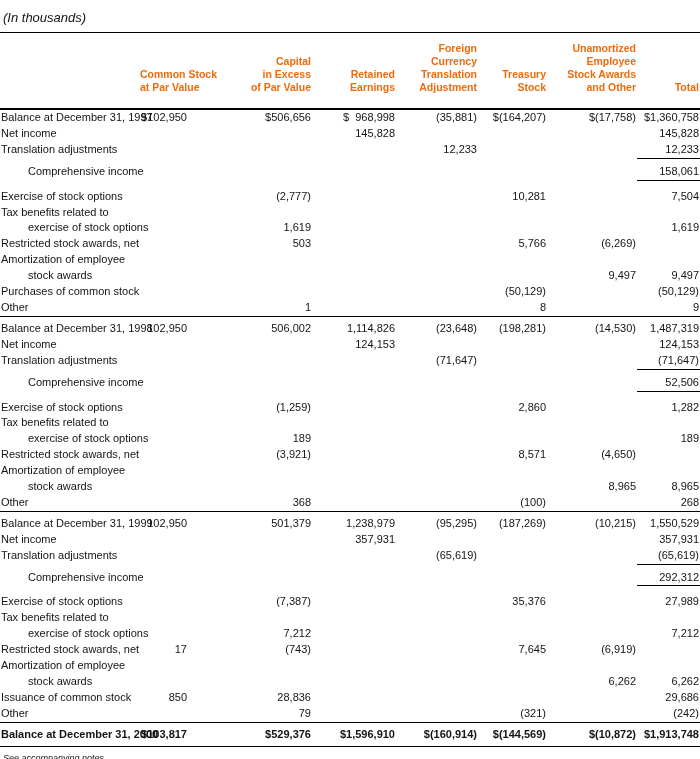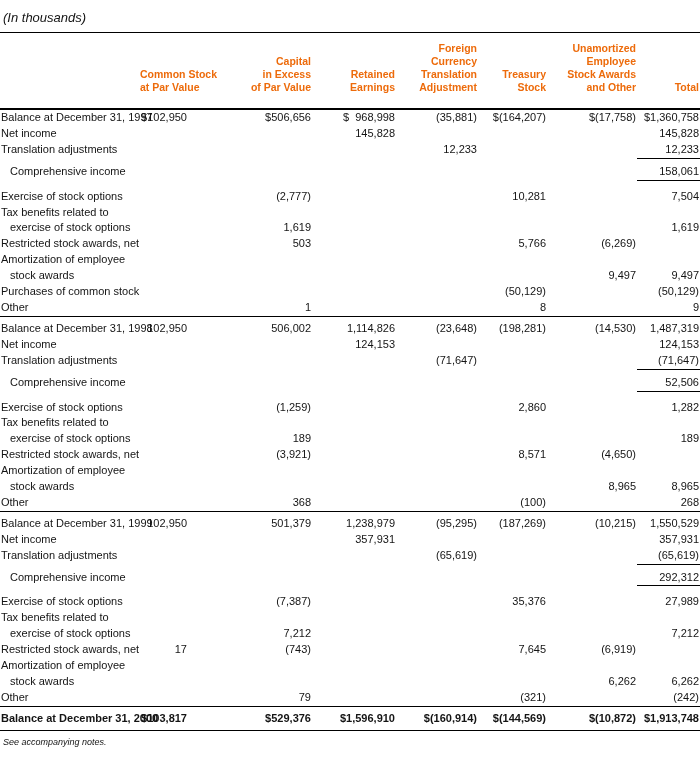--- a/index.html
+++ b/index.html
@@ -50,21 +50,21 @@
     text-align: right;
     vertical-align: bottom;
     white-space: pre;
     padding: 0 1px 0 0;
   }
   table.equity td.label {
     text-align: left;
     padding-left: 1px;
   }
   table.equity td.label.indent {
-    padding-left: 10px;
+    padding-left: 28px;
   }
   tr.spacer-sm td { padding-top: 5px; }
   tr.spacer-md td { padding-top: 8px; }
   tr.rule-before td { border-top: 1px solid #000; padding-top: 4px; }
   tr.rule-after td { border-bottom: 1px solid #000; padding-bottom: 3px; }
   tr.bold td { font-weight: bold; }
   td.total-underline { border-bottom: 1px solid #000; }
   .footer-note {
     font-style: italic;
     font-size: 9px;
@@ -437,20 +437,30 @@
           <td class="label indent">stock awards</td>
           <td></td>
           <td></td>
           <td></td>
           <td></td>
           <td></td>
           <td>6,262</td>
           <td>6,262</td>
         </tr>
         <tr>
+          <td class="label">Issuance of common stock</td>
+          <td>850</td>
+          <td>28,836</td>
+          <td></td>
+          <td></td>
+          <td></td>
+          <td></td>
+          <td>29,686</td>
+        </tr>
+        <tr>
           <td class="label">Other</td>
           <td></td>
           <td>79</td>
           <td></td>
           <td></td>
           <td>(321)</td>
           <td></td>
           <td>(242)</td>
         </tr>
         <tr class="bold rule-before rule-after">

